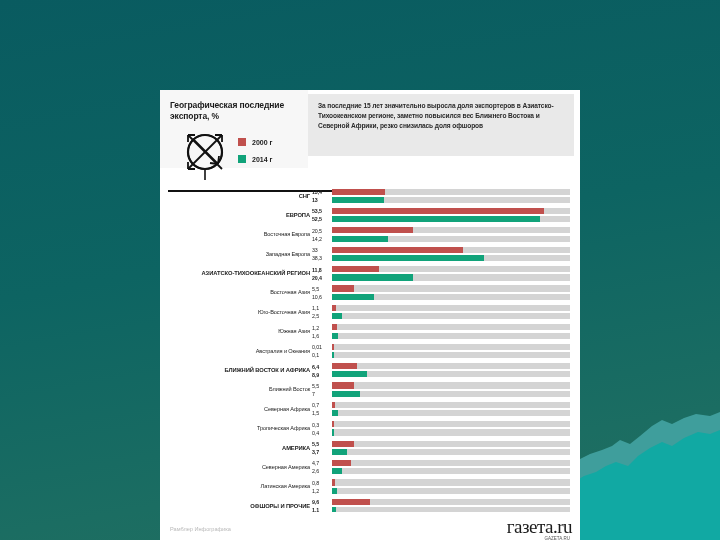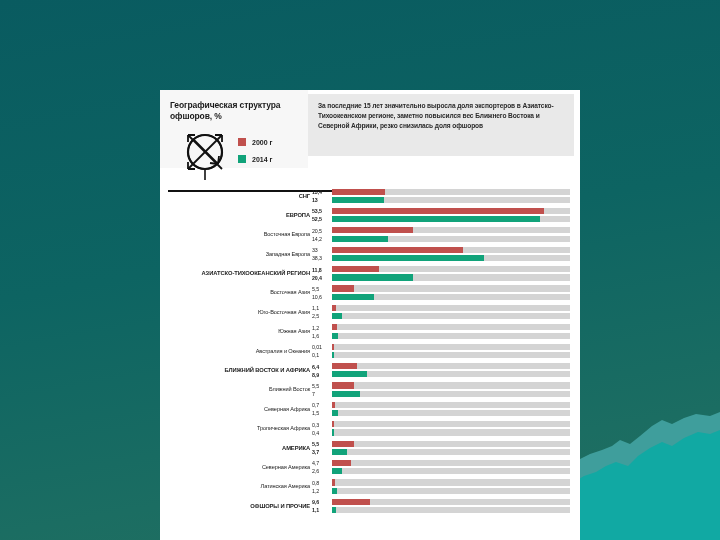--- a/index.html
+++ b/index.html
@@ -97,21 +97,21 @@
   </svg>
 </div>
 
 <div class="card">
 
   <div class="head">
     <div class="head-left"></div>
     <div class="head-right">
       <div class="desc">За последние 15 лет значительно выросла доля экспортеров в Азиатско-Тихоокеанском регионе, заметно повысился вес Ближнего Востока и Северной Африки, резко снизилась доля офшоров</div>
     </div>
-    <div class="title">Географическая структура офшоров, %</div>
+    <div class="title">Географическая последние экспорта, %</div>
   </div>
 
   <div class="globe">
     <svg width="62" height="58" viewBox="0 0 62 58">
       <circle cx="31" cy="26" r="17" fill="none" stroke="#111" stroke-width="2.2"></circle>
       <ellipse cx="31" cy="26" rx="17" ry="17" fill="none" stroke="#111" stroke-width="1.6" transform="rotate(-30 31 26)"></ellipse>
       <path d="M14,9 L48,43" stroke="#111" stroke-width="1.8" fill="none"></path>
       <path d="M48,9 L14,43" stroke="#111" stroke-width="1.8" fill="none"></path>
       <path d="M14,9 l0,7 M14,9 l7,0" stroke="#111" stroke-width="1.8" fill="none"></path>
       <path d="M48,9 l0,7 M48,9 l-7,0" stroke="#111" stroke-width="1.8" fill="none"></path>
@@ -385,14 +385,18 @@
           <div class="track">
             <div class="fill" style="width: 16%; background: rgb(192, 80, 77);"></div>
           </div>
           <div class="track">
             <div class="fill" style="width: 1.83333%; background: rgb(17, 163, 122);"></div>
           </div>
         </div>
       </div>
     </div>
 
+  <div class="footer">
+    <div class="credit">Рамблер Инфографика</div>
+    <div class="brand"><span>газета</span><span>.ru</span><span class="sub">GAZETA.RU</span></div>
+  </div>
 
 </div>
 
 </body></html>

